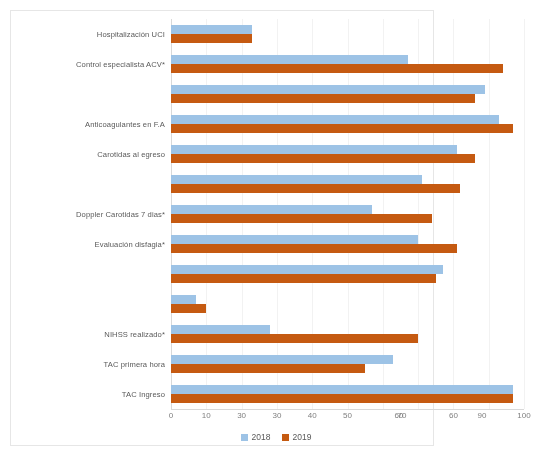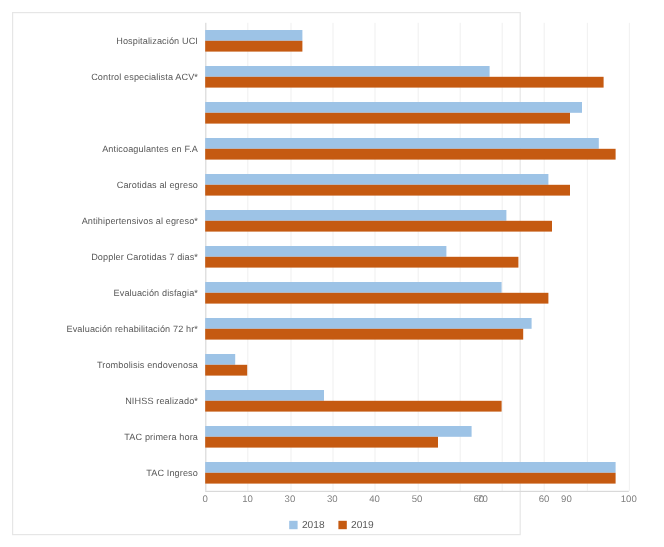--- a/index.html
+++ b/index.html
@@ -162,41 +162,38 @@
           <div class="cat-label">Anticoagulantes en F.A</div>
           <div class="bar s2018" title="Anticoagulantes en F.A — 2018: 93" style="width: 328.29px; top: 6px;"></div>
           <div class="bar s2019" title="Anticoagulantes en F.A — 2019: 97" style="width: 342.41px; top: 15px;"></div>
         </div>
         <div class="cat-row" style="top: 120px; height: 30px;">
           <div class="cat-label">Carotidas al egreso</div>
           <div class="bar s2018" title="Estatinas al egreso — 2018: 81" style="width: 285.93px; top: 6px;"></div>
           <div class="bar s2019" title="Estatinas al egreso — 2019: 86" style="width: 303.58px; top: 15px;"></div>
         </div>
         <div class="cat-row" style="top: 150px; height: 30px;">
-          <div class="cat-label">Antihipertensivos al egreso*</div>
           <div class="bar s2018" title="Antihipertensivos al egreso* — 2018: 71" style="width: 250.63px; top: 6px;"></div>
           <div class="bar s2019" title="Antihipertensivos al egreso* — 2019: 82" style="width: 289.46px; top: 15px;"></div>
         </div>
         <div class="cat-row" style="top: 180px; height: 30px;">
           <div class="cat-label">Doppler Carotidas  7 dias*</div>
           <div class="bar s2018" title="Doppler Carotidas  7 dias* — 2018: 57" style="width: 201.21px; top: 6px;"></div>
           <div class="bar s2019" title="Doppler Carotidas  7 dias* — 2019: 74" style="width: 261.22px; top: 15px;"></div>
         </div>
         <div class="cat-row" style="top: 210px; height: 30px;">
           <div class="cat-label">Evaluación disfagia*</div>
           <div class="bar s2018" title="Evaluación disfagia* — 2018: 70" style="width: 247.1px; top: 6px;"></div>
           <div class="bar s2019" title="Evaluación disfagia* — 2019: 81" style="width: 285.93px; top: 15px;"></div>
         </div>
         <div class="cat-row" style="top: 240px; height: 30px;">
-          <div class="cat-label">Evaluación rehabilitación 72 hr*</div>
           <div class="bar s2018" title="Evaluación rehabilitación 72 hr* — 2018: 77" style="width: 271.81px; top: 6px;"></div>
           <div class="bar s2019" title="Evaluación rehabilitación 72 hr* — 2019: 75" style="width: 264.75px; top: 15px;"></div>
         </div>
         <div class="cat-row" style="top: 270px; height: 30px;">
-          <div class="cat-label">Trombolisis endovenosa</div>
           <div class="bar s2018" title="Trombolisis endovenosa — 2018: 7" style="width: 24.71px; top: 6px;"></div>
           <div class="bar s2019" title="Trombolisis endovenosa — 2019: 10" style="width: 35.3px; top: 15px;"></div>
         </div>
         <div class="cat-row" style="top: 300px; height: 30px;">
           <div class="cat-label">NIHSS realizado*</div>
           <div class="bar s2018" title="NIHSS realizado* — 2018: 28" style="width: 98.84px; top: 6px;"></div>
           <div class="bar s2019" title="NIHSS realizado* — 2019: 70" style="width: 247.1px; top: 15px;"></div>
         </div>
         <div class="cat-row" style="top: 330px; height: 30px;">
           <div class="cat-label">TAC primera hora</div>
@@ -215,21 +212,21 @@
   <div id="x-axis-labels">
       <span class="x-tick" style="left: 0px;">0</span>
       <span class="x-tick" style="left: 35.3px;">10</span>
       <span class="x-tick" style="left: 70.6px;">30</span>
       <span class="x-tick" style="left: 105.9px;">30</span>
       <span class="x-tick" style="left: 141.2px;">40</span>
       <span class="x-tick" style="left: 176.5px;">50</span>
       <span class="x-tick" style="left: 228px;">60</span>
       <span class="x-tick" style="left: 231px;">70</span>
       <span class="x-tick" style="left: 282.4px;">60</span>
-      <span class="x-tick" style="left: 301px; text-align: right;">90</span>
+      <span class="x-tick" style="left: 311px; text-align: right;">90</span>
       <span class="x-tick" style="left: 353px;">100</span>
     </div>
 
   <div id="legend">
     <div class="legend-item">
       <span class="legend-swatch s2018"></span>
       <span class="legend-text">2018</span>
     </div>
     <div class="legend-item">
       <span class="legend-swatch s2019"></span>

